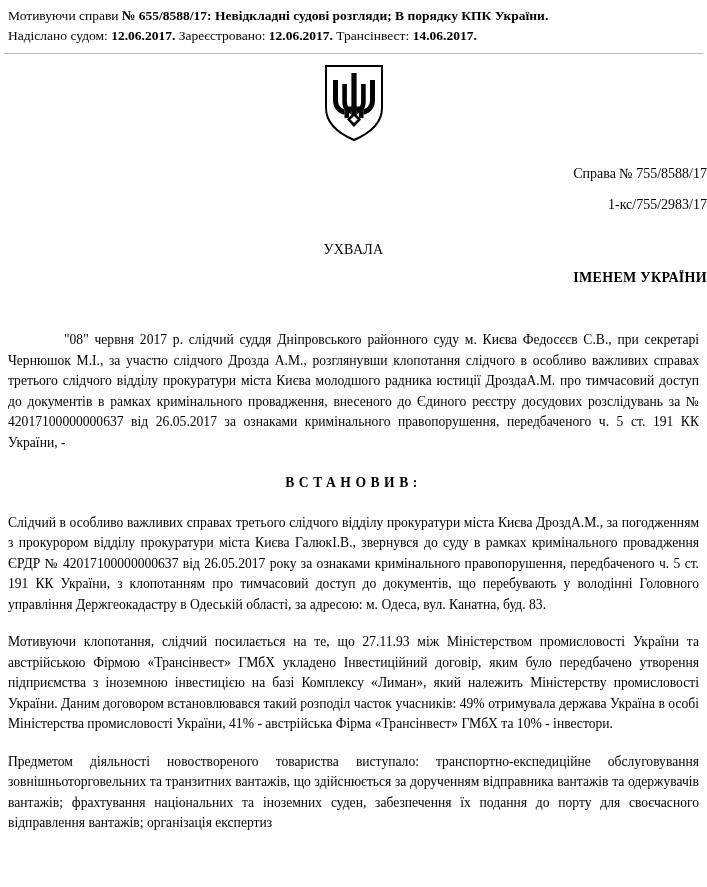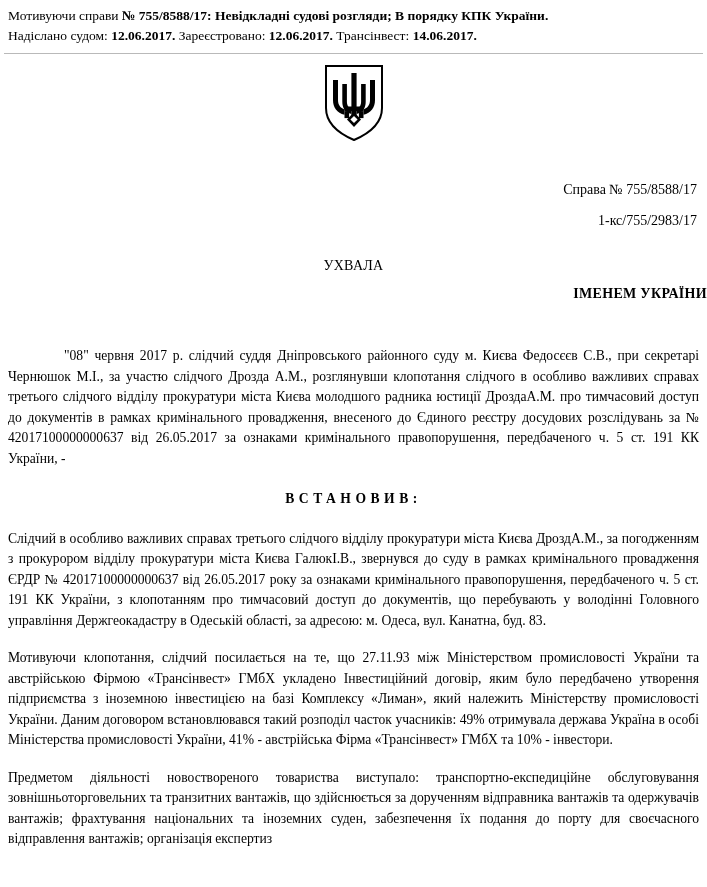--- a/index.html
+++ b/index.html
@@ -51,22 +51,22 @@
     height: 80px;
   }
   .emblem {
     display: inline-block;
     width: 60px;
     height: 78px;
   }
 
   
   .case-numbers {
-    margin-top: 30px;
-    padding-right: 10px;
+    margin-top: 14px;
+    padding-right: 0;
     text-align: right;
     font-size: 14px;
     line-height: 31px;
   }
 
   
   .doc-title {
     text-align: center;
     font-weight: normal;
     font-size: 14px;
@@ -110,21 +110,21 @@
   }
 </style>
 </head>
 <body>
 
 <div class="page">
 
   <div class="meta">
     <div class="meta-line">
       <span class="meta-label">Мотивуючи справи</span>
-      <span class="meta-value">№ 755/8588/17: Невідкладні судові розгляди; В порядку КПК України.</span>
+      <span class="meta-value">№ 655/8588/17: Невідкладні судові розгляди; В порядку КПК України.</span>
     </div>
     <div class="meta-line">
       <span class="meta-label">Надіслано судом:</span>
       <span class="meta-value">12.06.2017.</span>
       <span class="meta-label">Зареєстровано:</span>
       <span class="meta-value">12.06.2017.</span>
       <span class="meta-label">Трансінвест:</span>
       <span class="meta-value">14.06.2017.</span>
     </div>
   </div>

